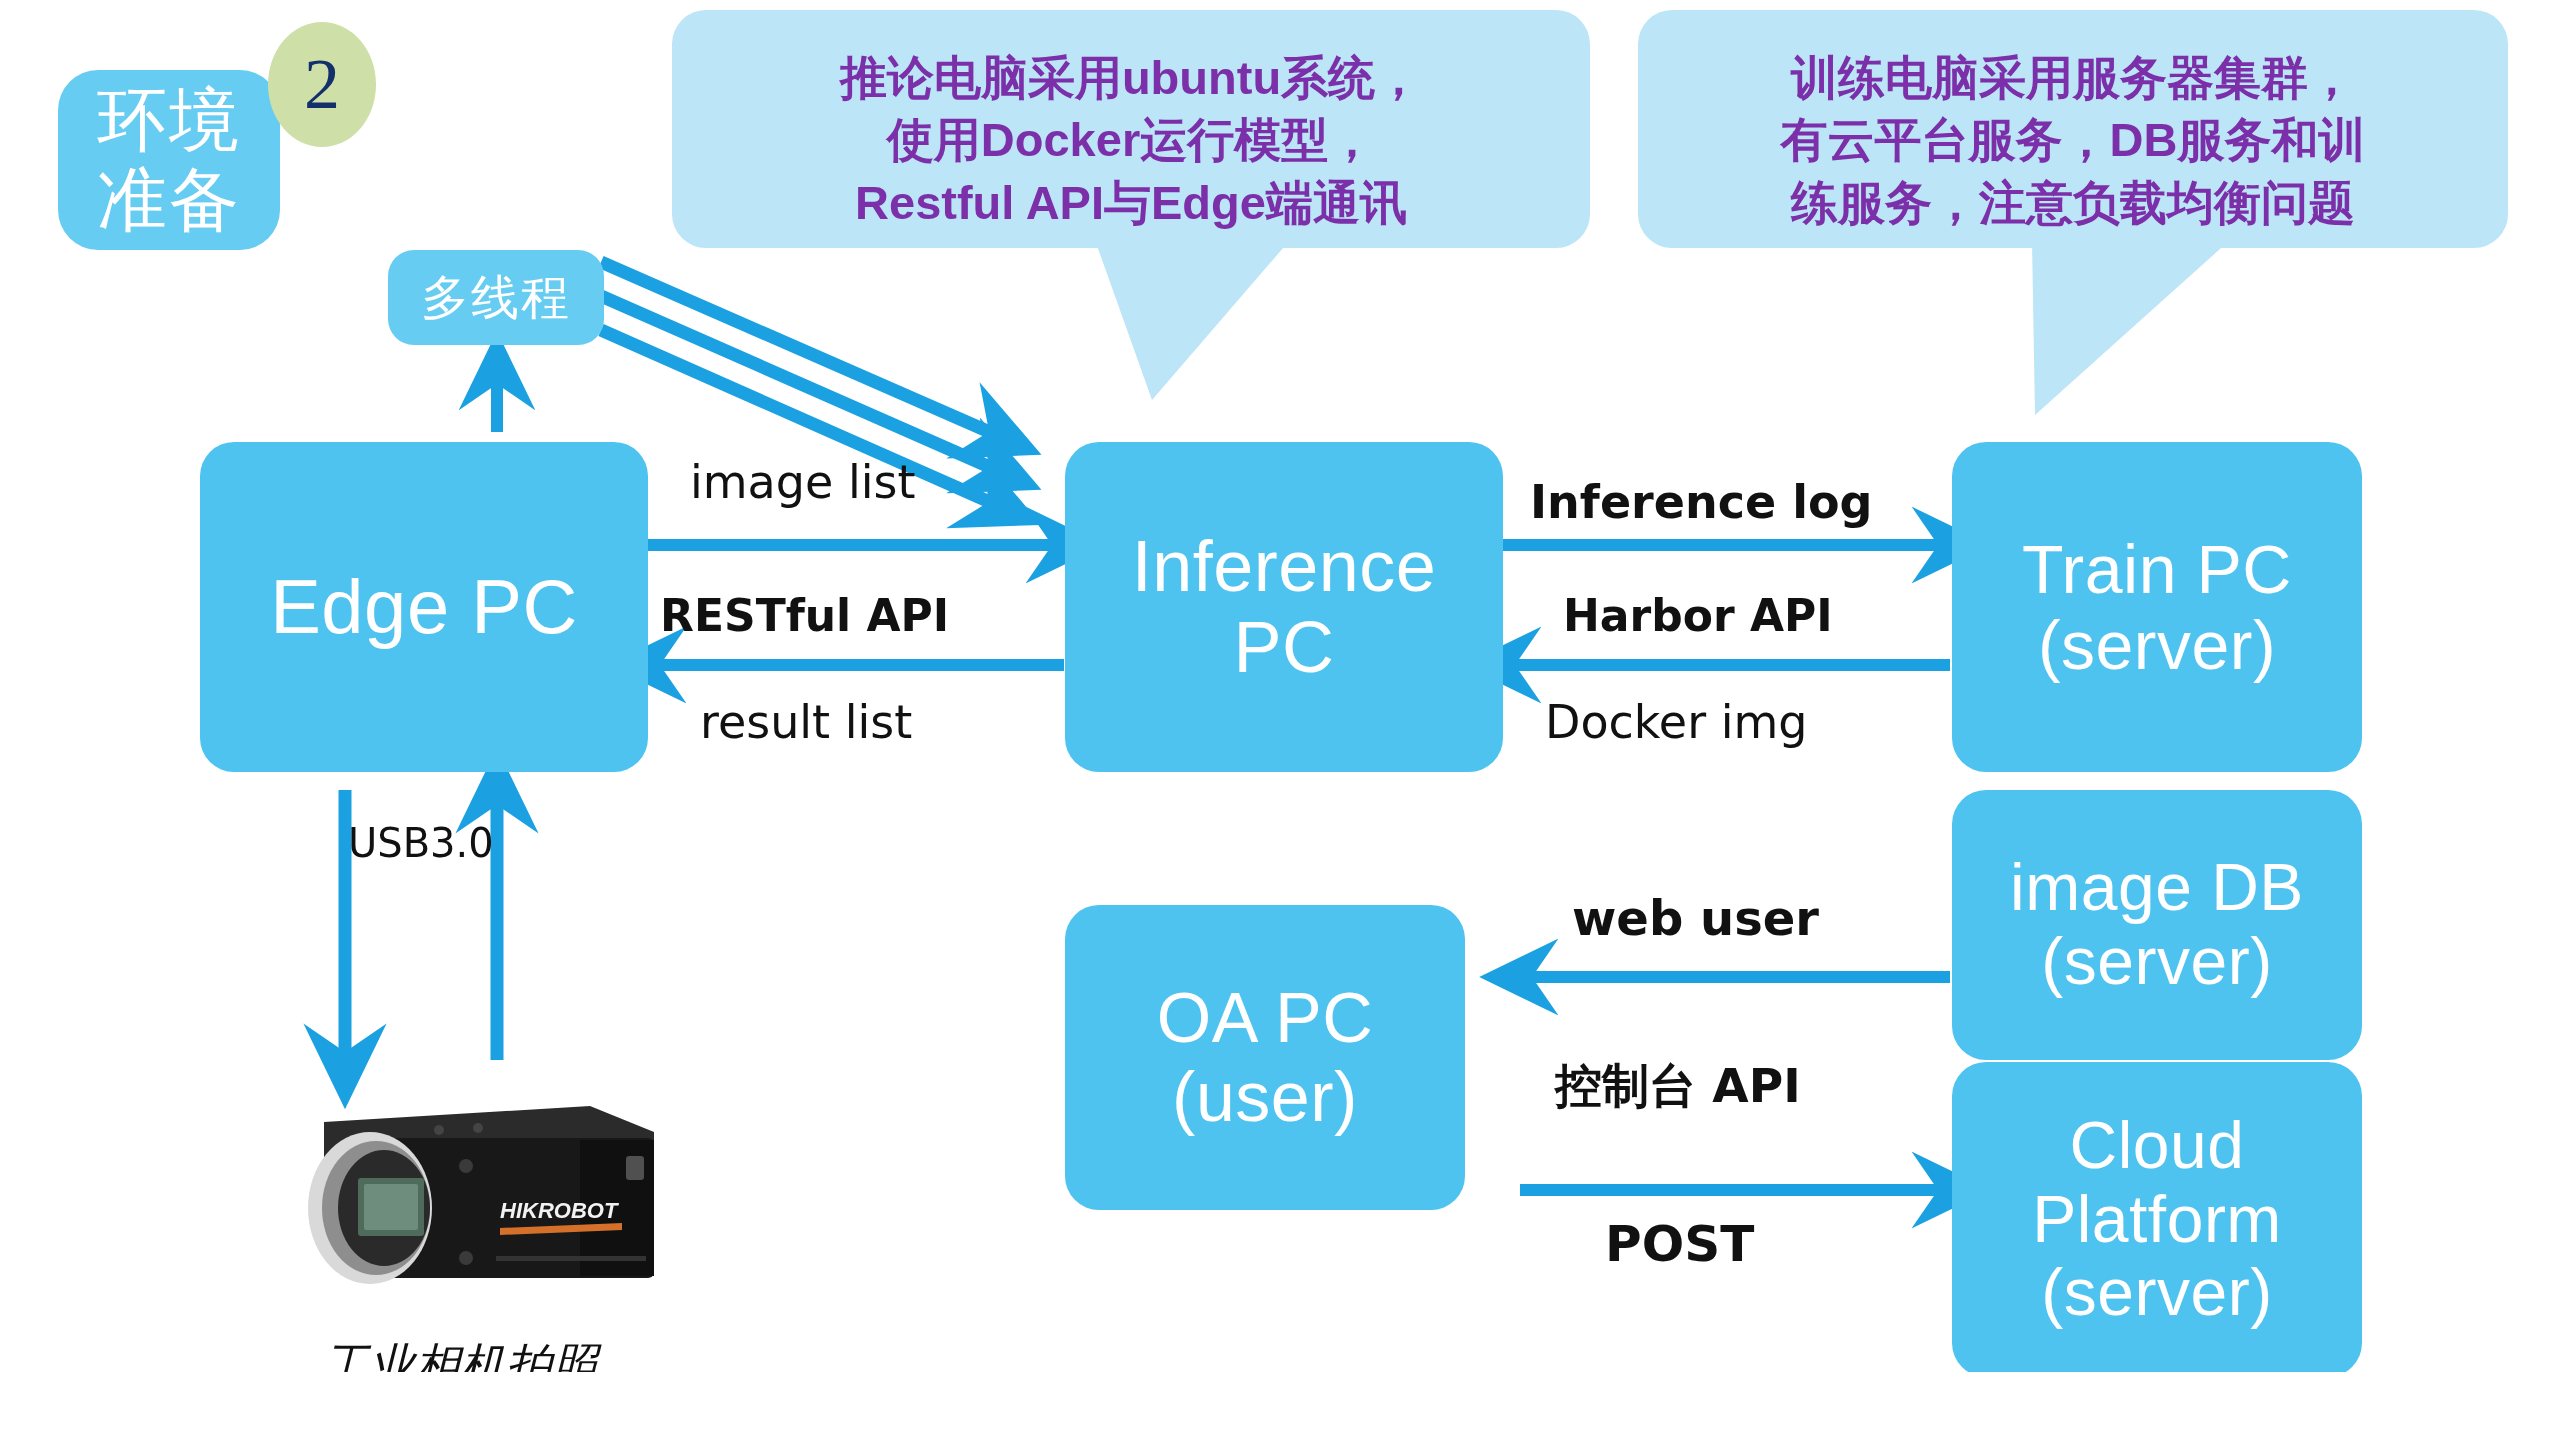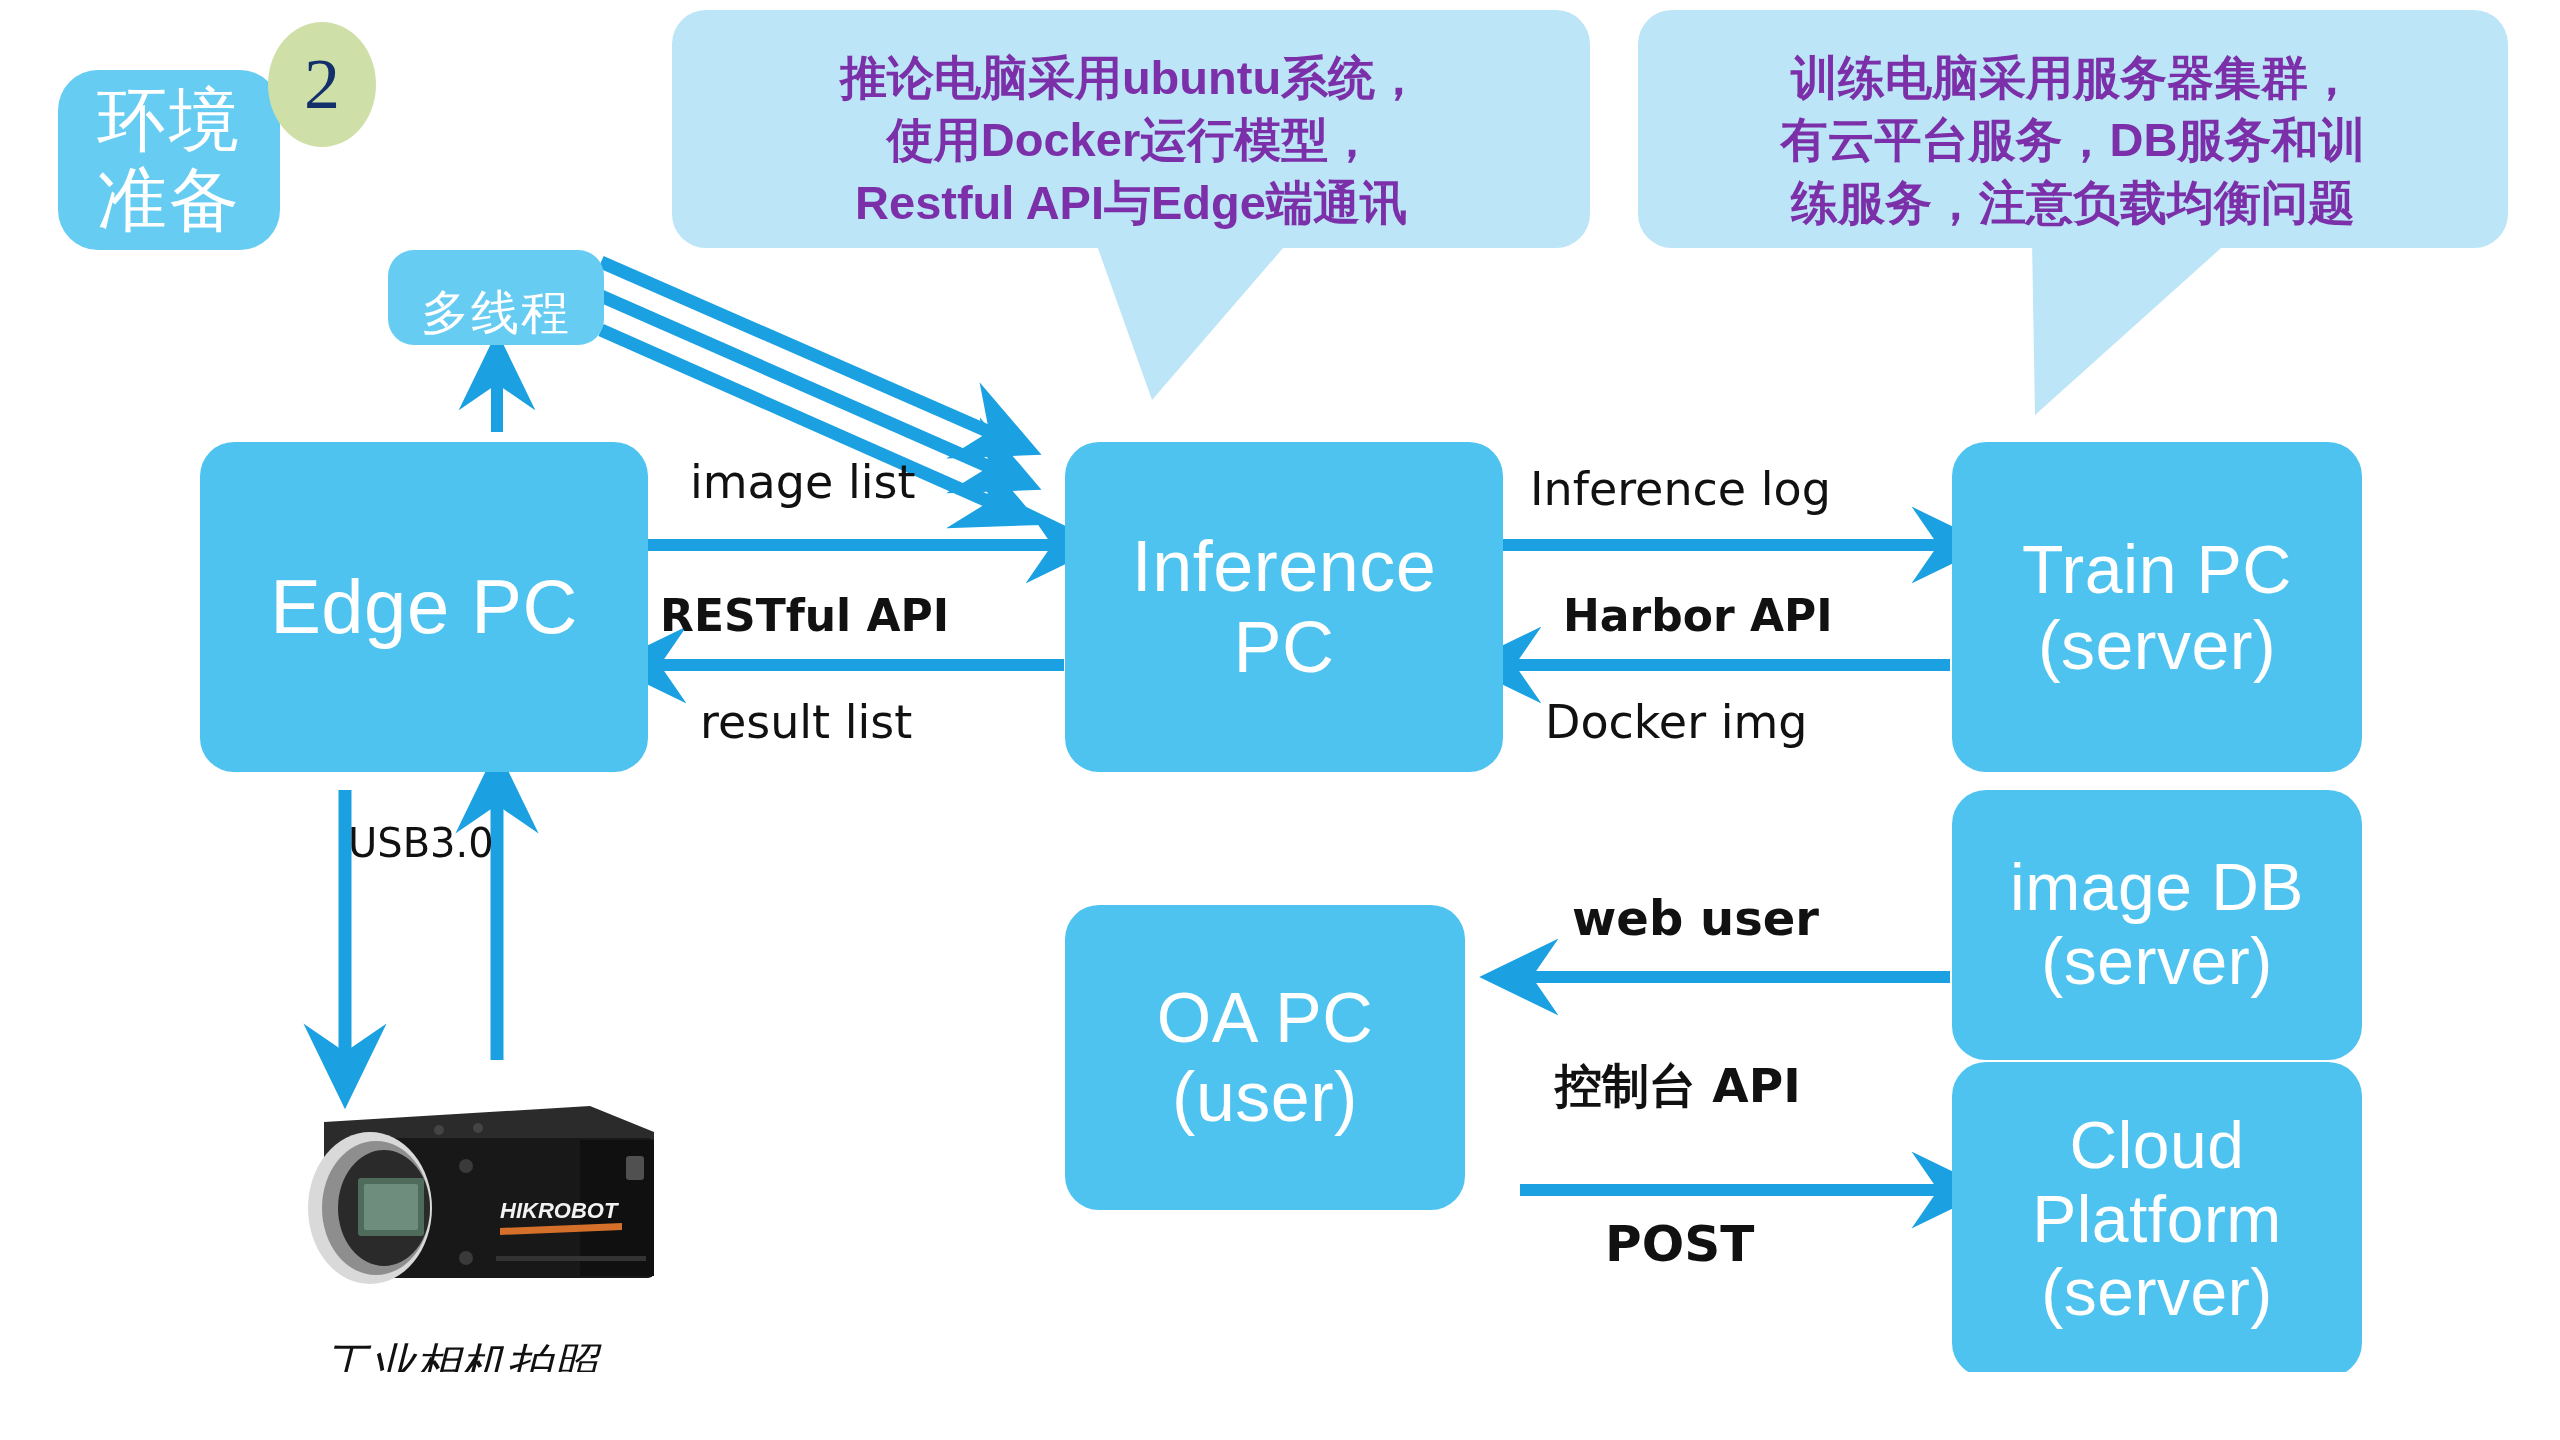--- a/index.html
+++ b/index.html
@@ -148,21 +148,21 @@
 
   <div class="abs section-chip" style="left:58px; top:70px; width:222px; height:180px;">
     <span style="white-space:pre-line;">环境
 准备</span>
   </div>
 
   <div class="abs step-badge" style="left:268px; top:22px; width:108px; height:125px;">
     <span>2</span>
   </div>
 
-  <div class="abs thread-chip" style="left:388px; top:250px; width:216px; height:95px;align-items:flex-end;">
+  <div class="abs thread-chip" style="left:388px; top:250px; width:216px; height:95px;">
     <span>多线程</span>
   </div>
 
   <div class="abs callout" style="left:672px; top:10px; width:918px; height:238px;">
     <span>推论电脑采用ubuntu系统，
 使用Docker运行模型，
 Restful API与Edge端通讯</span>
   </div>
 
   <svg class="overlay" viewBox="0 0 2560 1440">
@@ -211,21 +211,21 @@
   </div>
 
   <div class="abs elabel bold" style="left:660px; top:590px;">
     <span>RESTful API</span>
   </div>
 
   <div class="abs elabel" style="left:700px; top:695px;">
     <span>result list</span>
   </div>
 
-  <div class="abs elabel" style="left:1530px; top:462px;">
+  <div class="abs elabel" style="left:1530px; top:475px;font-weight:bold;">
     <span>Inference log</span>
   </div>
 
   <div class="abs elabel bold" style="left:1563px; top:590px;">
     <span>Harbor API</span>
   </div>
 
   <div class="abs elabel" style="left:1545px; top:695px;">
     <span>Docker img</span>
   </div>

